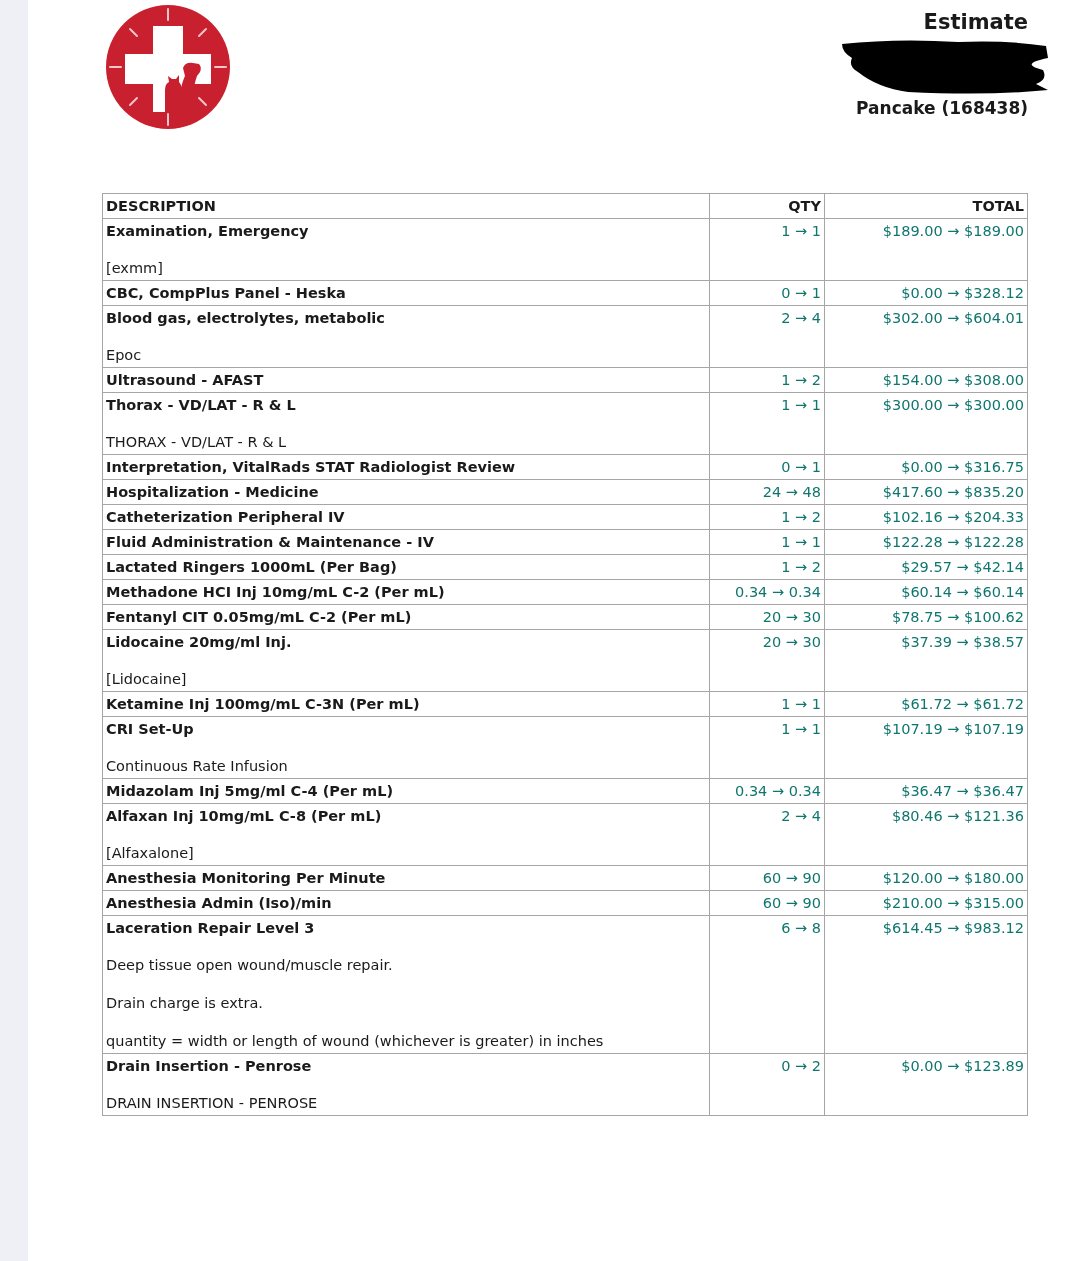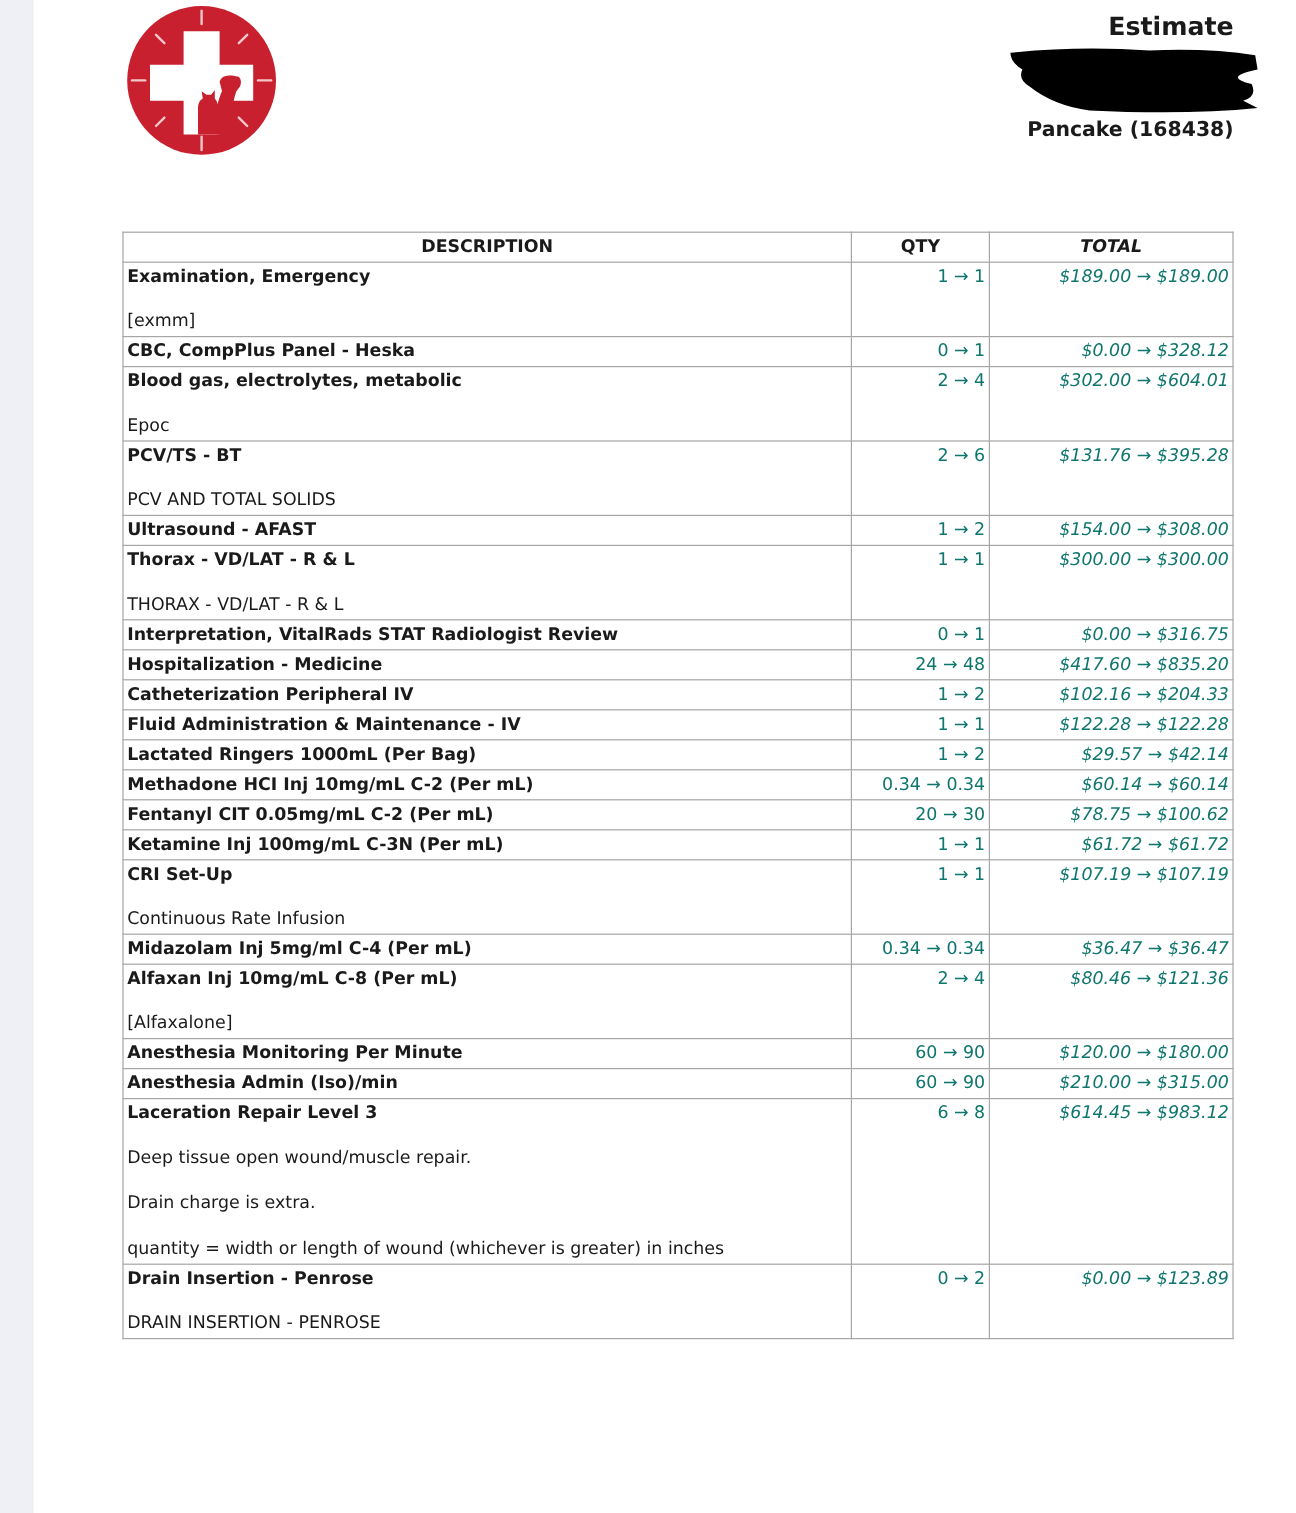--- a/index.html
+++ b/index.html
@@ -15,24 +15,24 @@
   .redaction { position:absolute; left:838px; top:38px; width:212px; height:58px; }
   .patient { font-weight:bold; font-size:17px; position:absolute; right:52px; top:98px; white-space:nowrap;margin-left:34px; }
 
   table.est {
     position:absolute; left:102px; top:193px; width:926px;
     border-collapse:collapse; font-size:14.5px;
   }
   table.est td, table.est th {
     border:1.5px solid #a6a6a6; padding:0 3px; vertical-align:top; line-height:24px;
   }
-  table.est th { font-weight:bold; height:24px;text-align:center; }
+  table.est th { font-weight:bold; height:24px; }
   th.c-desc, td.c-desc { width:600px; text-align:left; }
   th.c-qty, td.c-qty { width:108px; text-align:right; }
-  th.c-tot, td.c-tot { text-align:right;font-style:italic; }
+  th.c-tot, td.c-tot { text-align:right; }
   .item-name { font-weight:bold; display:block; }
   .note { display:block; font-weight:normal; margin-top:13px; line-height:24px; }
   .note + .note { margin-top:14px; }
   tr.item td { height:24px; }
   td.c-qty, td.c-tot { color:#0f766e; }
 </style>
 </head>
 <body>
 
 <div class="left-strip"></div>
@@ -89,28 +89,20 @@
       <tr class="item">
         <td class="c-desc">
           <span class="item-name">Blood gas, electrolytes, metabolic</span>
           <span class="note">Epoc</span>
         </td>
         <td class="c-qty">2 → 4</td>
         <td class="c-tot">$302.00 → $604.01</td>
       </tr>
       <tr class="item">
         <td class="c-desc">
-          <span class="item-name">PCV/TS - BT</span>
-          <span class="note">PCV AND TOTAL SOLIDS</span>
-        </td>
-        <td class="c-qty">2 → 6</td>
-        <td class="c-tot">$131.76 → $395.28</td>
-      </tr>
-      <tr class="item">
-        <td class="c-desc">
           <span class="item-name">Ultrasound - AFAST</span>
         </td>
         <td class="c-qty">1 → 2</td>
         <td class="c-tot">$154.00 → $308.00</td>
       </tr>
       <tr class="item">
         <td class="c-desc">
           <span class="item-name">Thorax - VD/LAT - R &amp; L</span>
           <span class="note">THORAX - VD/LAT - R &amp; L</span>
         </td>
@@ -158,20 +150,28 @@
         </td>
         <td class="c-qty">0.34 → 0.34</td>
         <td class="c-tot">$60.14 → $60.14</td>
       </tr>
       <tr class="item">
         <td class="c-desc">
           <span class="item-name">Fentanyl CIT 0.05mg/mL C-2 (Per mL)</span>
         </td>
         <td class="c-qty">20 → 30</td>
         <td class="c-tot">$78.75 → $100.62</td>
+      </tr>
+      <tr class="item">
+        <td class="c-desc">
+          <span class="item-name">Lidocaine 20mg/ml Inj.</span>
+          <span class="note">[Lidocaine]</span>
+        </td>
+        <td class="c-qty">20 → 30</td>
+        <td class="c-tot">$37.39 → $38.57</td>
       </tr>
       <tr class="item">
         <td class="c-desc">
           <span class="item-name">Ketamine Inj 100mg/mL C-3N (Per mL)</span>
         </td>
         <td class="c-qty">1 → 1</td>
         <td class="c-tot">$61.72 → $61.72</td>
       </tr>
       <tr class="item">
         <td class="c-desc">

